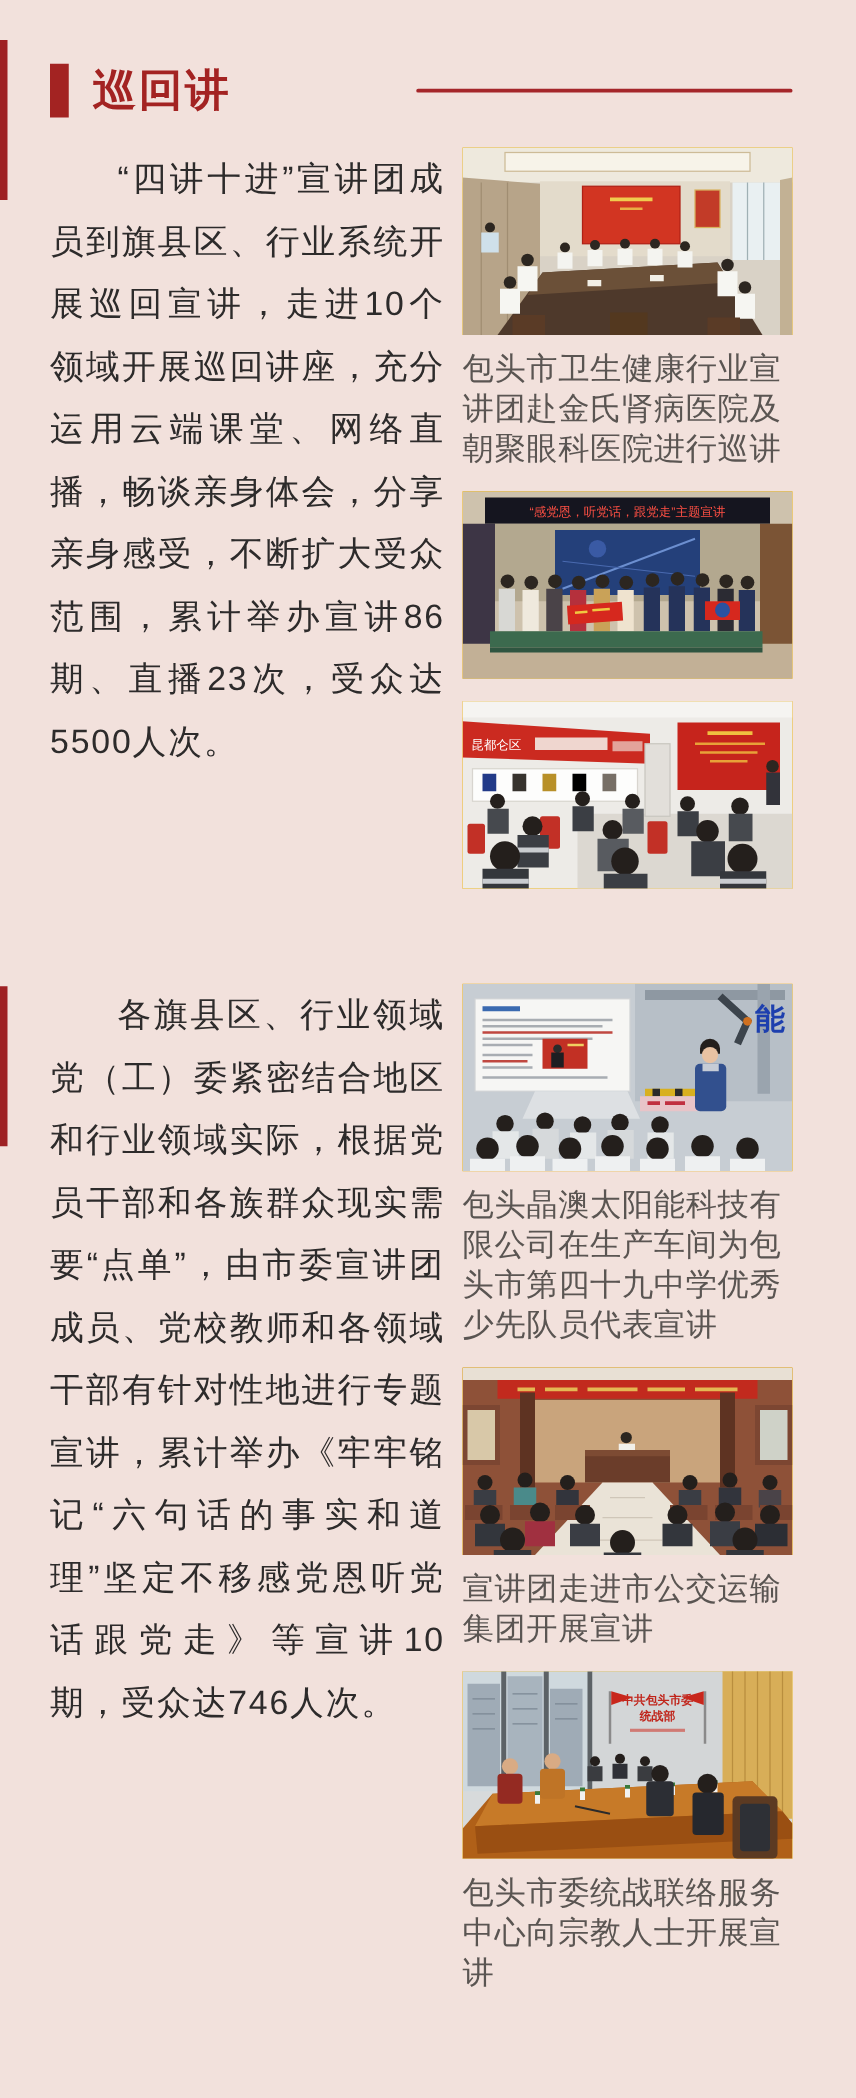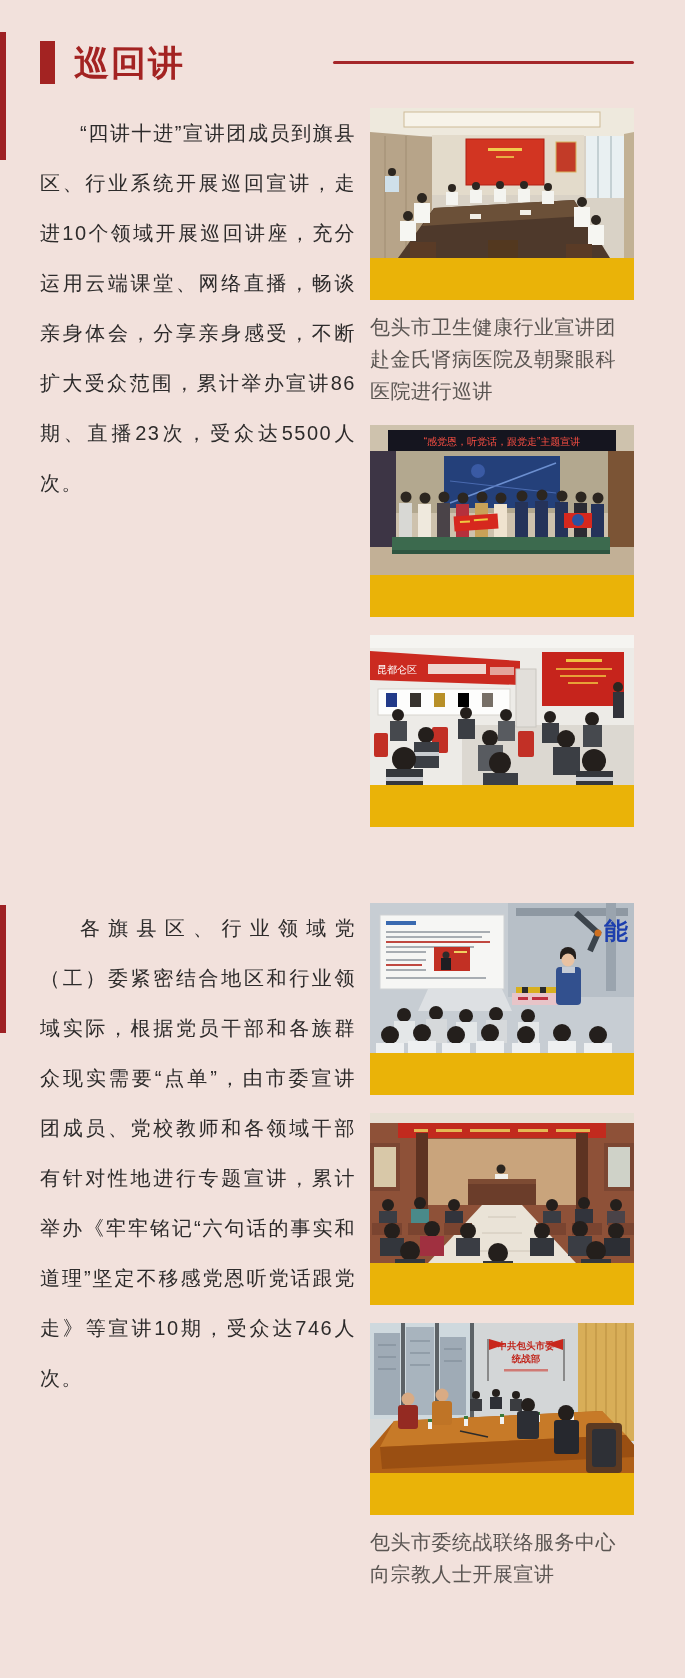--- a/index.html
+++ b/index.html
@@ -4,49 +4,49 @@
 <style>
   html,body{margin:0;padding:0;}
   body{
     width:685px;
     background:#f2e1dc;
     font-family:"Liberation Sans",sans-serif;
     -webkit-font-smoothing:antialiased;
     padding-bottom:26px;
   }
   .section{position:relative;padding:0 51px 0 40px;}
-  .section.first{padding-top:36px;}
+  .section.first{padding-top:46px;}
   .section.second{margin-top:58px;}
   .edge-accent{
     position:absolute;left:0;width:6px;height:128px;
     background:#9e2124;
   }
   .section.first .edge-accent{top:32px;}
   .section.second .edge-accent{top:2px;}
   .sec-header{display:flex;align-items:center;height:52px;}
   .marker{width:15px;height:43px;background:#a32322;flex:0 0 auto;}
   .sec-title{
     margin-left:19px;font-size:35px;font-weight:bold;color:#a32322;
     letter-spacing:2px;line-height:1;
   }
   .rule{flex:1;height:3px;background:#a5262a;margin-left:148px;border-radius:2px;}
   .sec-body{display:flex;margin-top:20px;}
   .text-col{width:316px;flex:0 0 auto;}
   .para{
-    margin:0;font-size:20px;line-height:50px;color:#2d2b2b;
+    margin:0;font-size:27px;line-height:50px;color:#2d2b2b;
     text-align:justify;text-justify:inter-ideograph;
     text-indent:2em;letter-spacing:1.5px;
   }
   .photo-col{margin-left:auto;width:264px;flex:0 0 auto;}
   figure{margin:0 0 18px 0;}
-  .photo{width:264px;height:192px;overflow:hidden;background:#eab308;}
+  .photo{width:264px;height:150px;overflow:hidden;background:#eab308;}
   .photo svg{display:block;}
   svg text{font-family:"Liberation Sans",sans-serif;}
   figcaption{
-    margin-top:11px;font-size:20px;line-height:32px;color:#5a5552;
+    margin-top:11px;font-size:25px;line-height:32px;color:#5a5552;
     letter-spacing:0.5px;
   }
 </style>
 </head>
 <body>
 
 <div class="section first">
   <div class="edge-accent"></div>
 
   <div class="sec-header">
@@ -286,20 +286,21 @@
             <circle cx="120" cy="130" r="9" fill="#241f1c"></circle>
               <rect x="106" y="138" width="28" height="12" fill="#eef0f1"></rect>
             <circle cx="156" cy="132" r="9" fill="#241f1c"></circle>
               <rect x="142" y="140" width="28" height="10" fill="#eef0f1"></rect>
             <circle cx="192" cy="130" r="9" fill="#241f1c"></circle>
               <rect x="178" y="138" width="28" height="12" fill="#eef0f1"></rect>
             <circle cx="228" cy="132" r="9" fill="#241f1c"></circle>
               <rect x="214" y="140" width="28" height="10" fill="#eef0f1"></rect>
           </svg>
         </div>
+        <figcaption>包头晶澳太阳能科技有限公司在生产车间为包头市第四十九中学优秀少先队员代表宣讲</figcaption>
       </figure>
 
       <figure>
         <div class="photo">
           <svg viewBox="0 0 264 150" width="264" height="150" xmlns="http://www.w3.org/2000/svg">
             <rect width="264" height="150" fill="#8e5138"></rect>
             <rect width="264" height="10" fill="#e8e0d4"></rect>
             <rect x="28" y="10" width="208" height="15" fill="#c22a1e"></rect>
             <rect x="44" y="16" width="14" height="3" fill="#e8c85a" opacity="0.9"></rect>
             <rect x="66" y="16" width="26" height="3" fill="#e8c85a" opacity="0.9"></rect>
@@ -352,20 +353,21 @@
             <circle cx="246" cy="118" r="8" fill="#241f1c"></circle>
               <rect x="234" y="125" width="26" height="18" fill="#2c2e34"></rect>
             <circle cx="40" cy="138" r="10" fill="#241f1c"></circle>
               <rect x="25" y="146" width="30" height="4" fill="#33363c"></rect>
             <circle cx="128" cy="140" r="10" fill="#241f1c"></circle>
               <rect x="113" y="148" width="30" height="2" fill="#33363c"></rect>
             <circle cx="226" cy="138" r="10" fill="#241f1c"></circle>
               <rect x="211" y="146" width="30" height="4" fill="#33363c"></rect>
           </svg>
         </div>
+        <figcaption>宣讲团走进市公交运输集团开展宣讲</figcaption>
       </figure>
 
       <figure>
         <div class="photo">
           <svg viewBox="0 0 264 150" width="264" height="150" xmlns="http://www.w3.org/2000/svg">
             <rect width="264" height="150" fill="#d7dadb"></rect>
             <rect x="0" y="0" width="104" height="96" fill="#cfd9de"></rect>
             <rect x="4" y="10" width="26" height="82" fill="#9fabb6"></rect>
             <rect x="36" y="4" width="28" height="88" fill="#a8b4be"></rect>
             <rect x="70" y="14" width="26" height="78" fill="#9fabb6"></rect>

